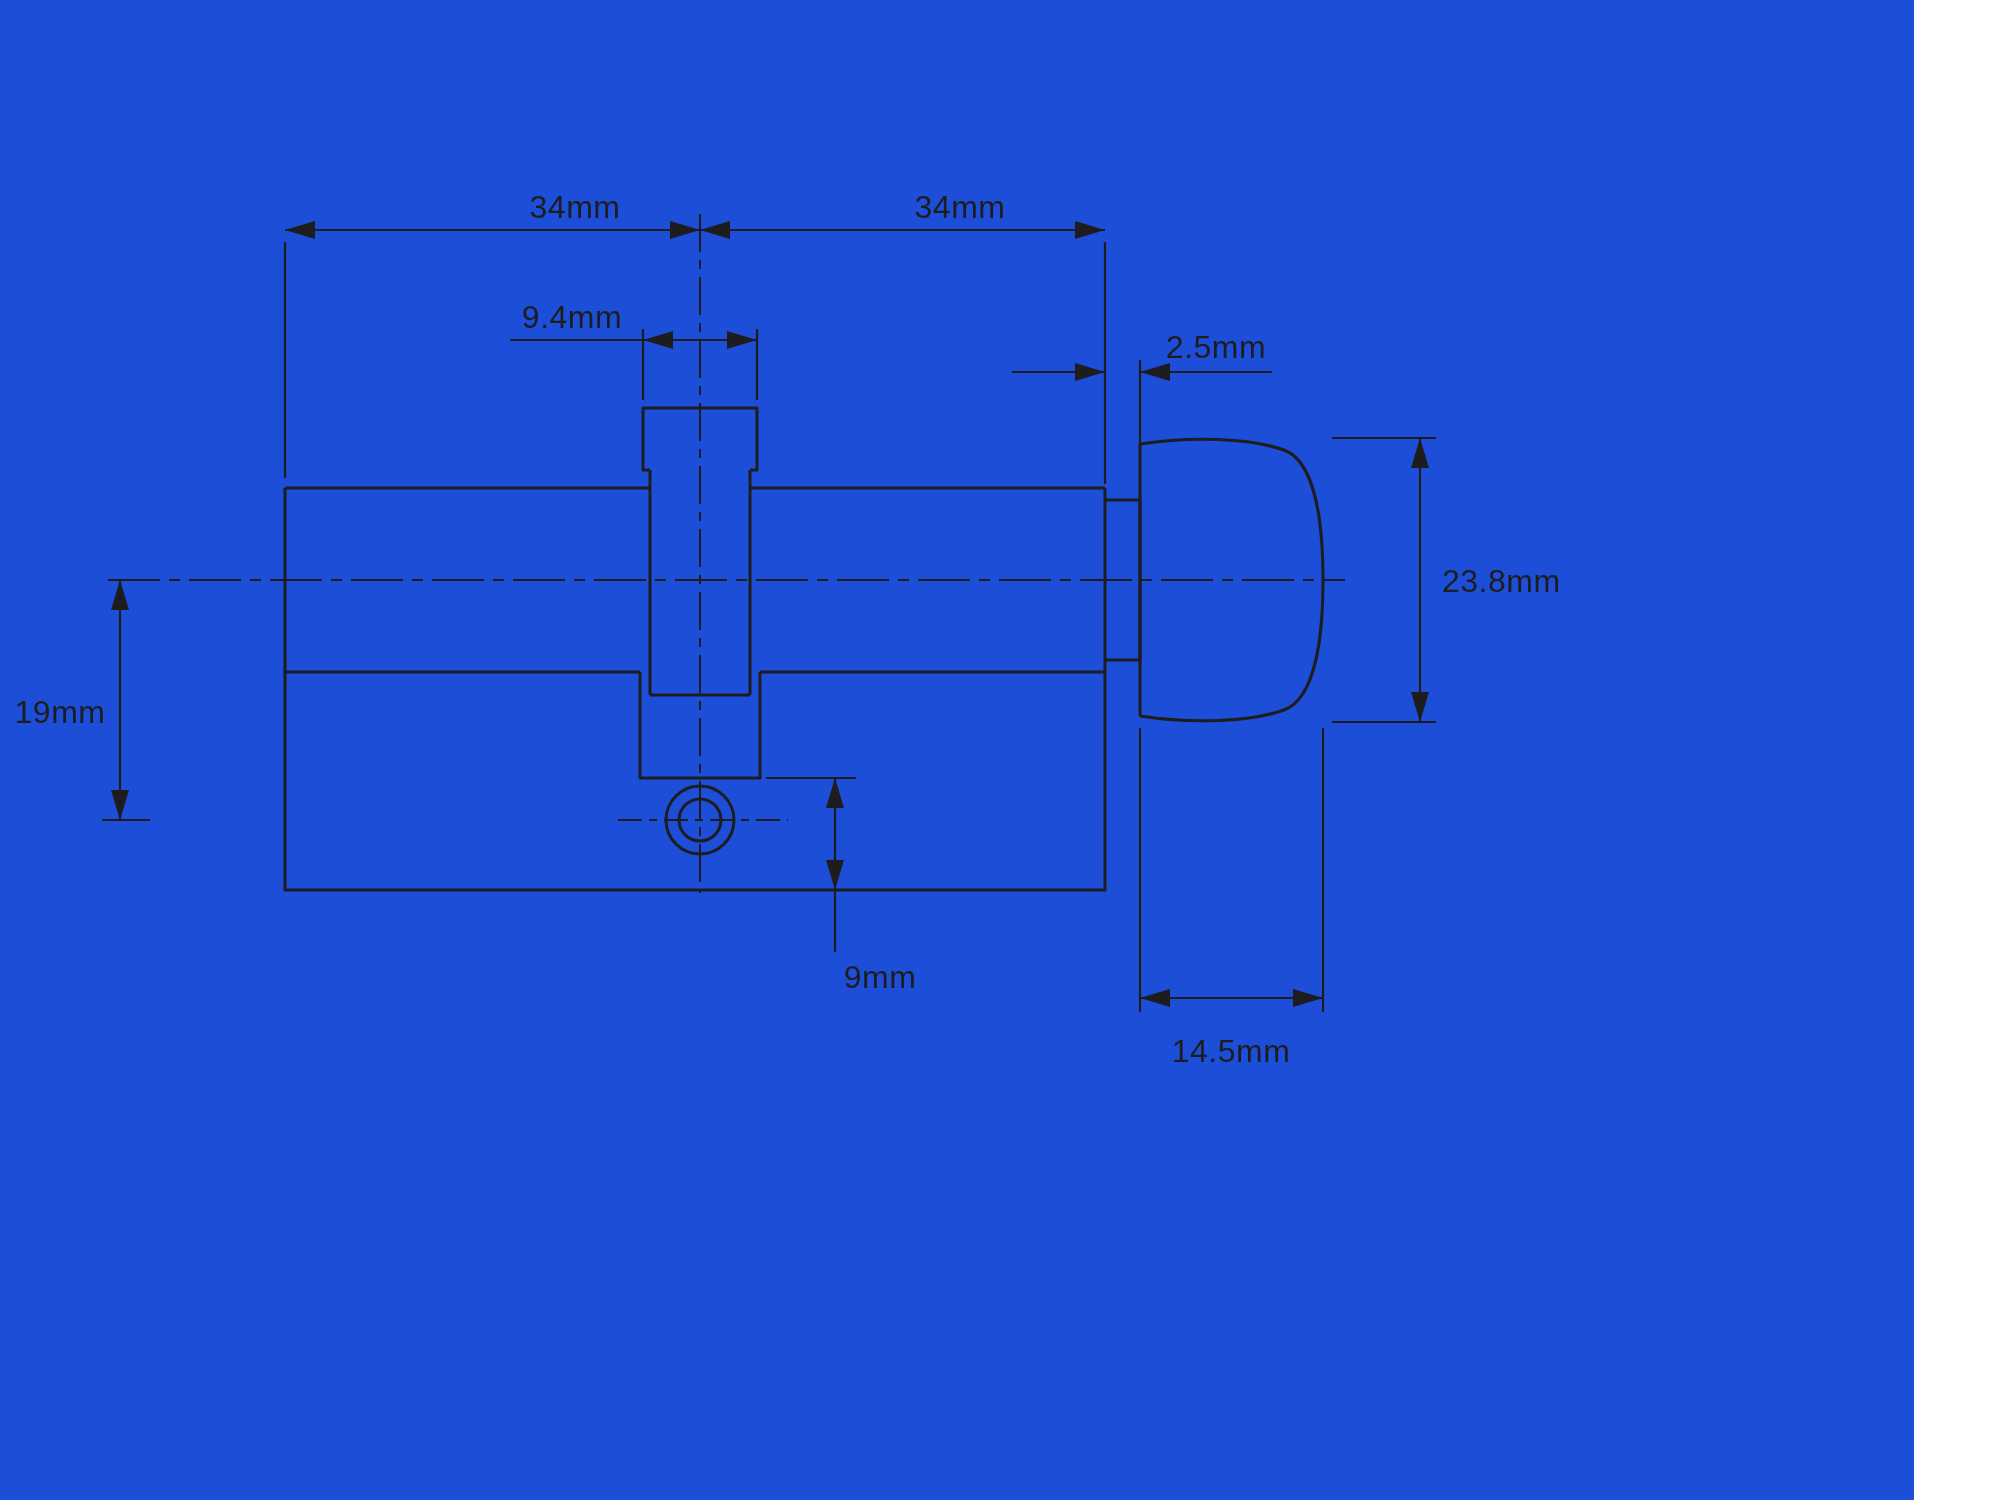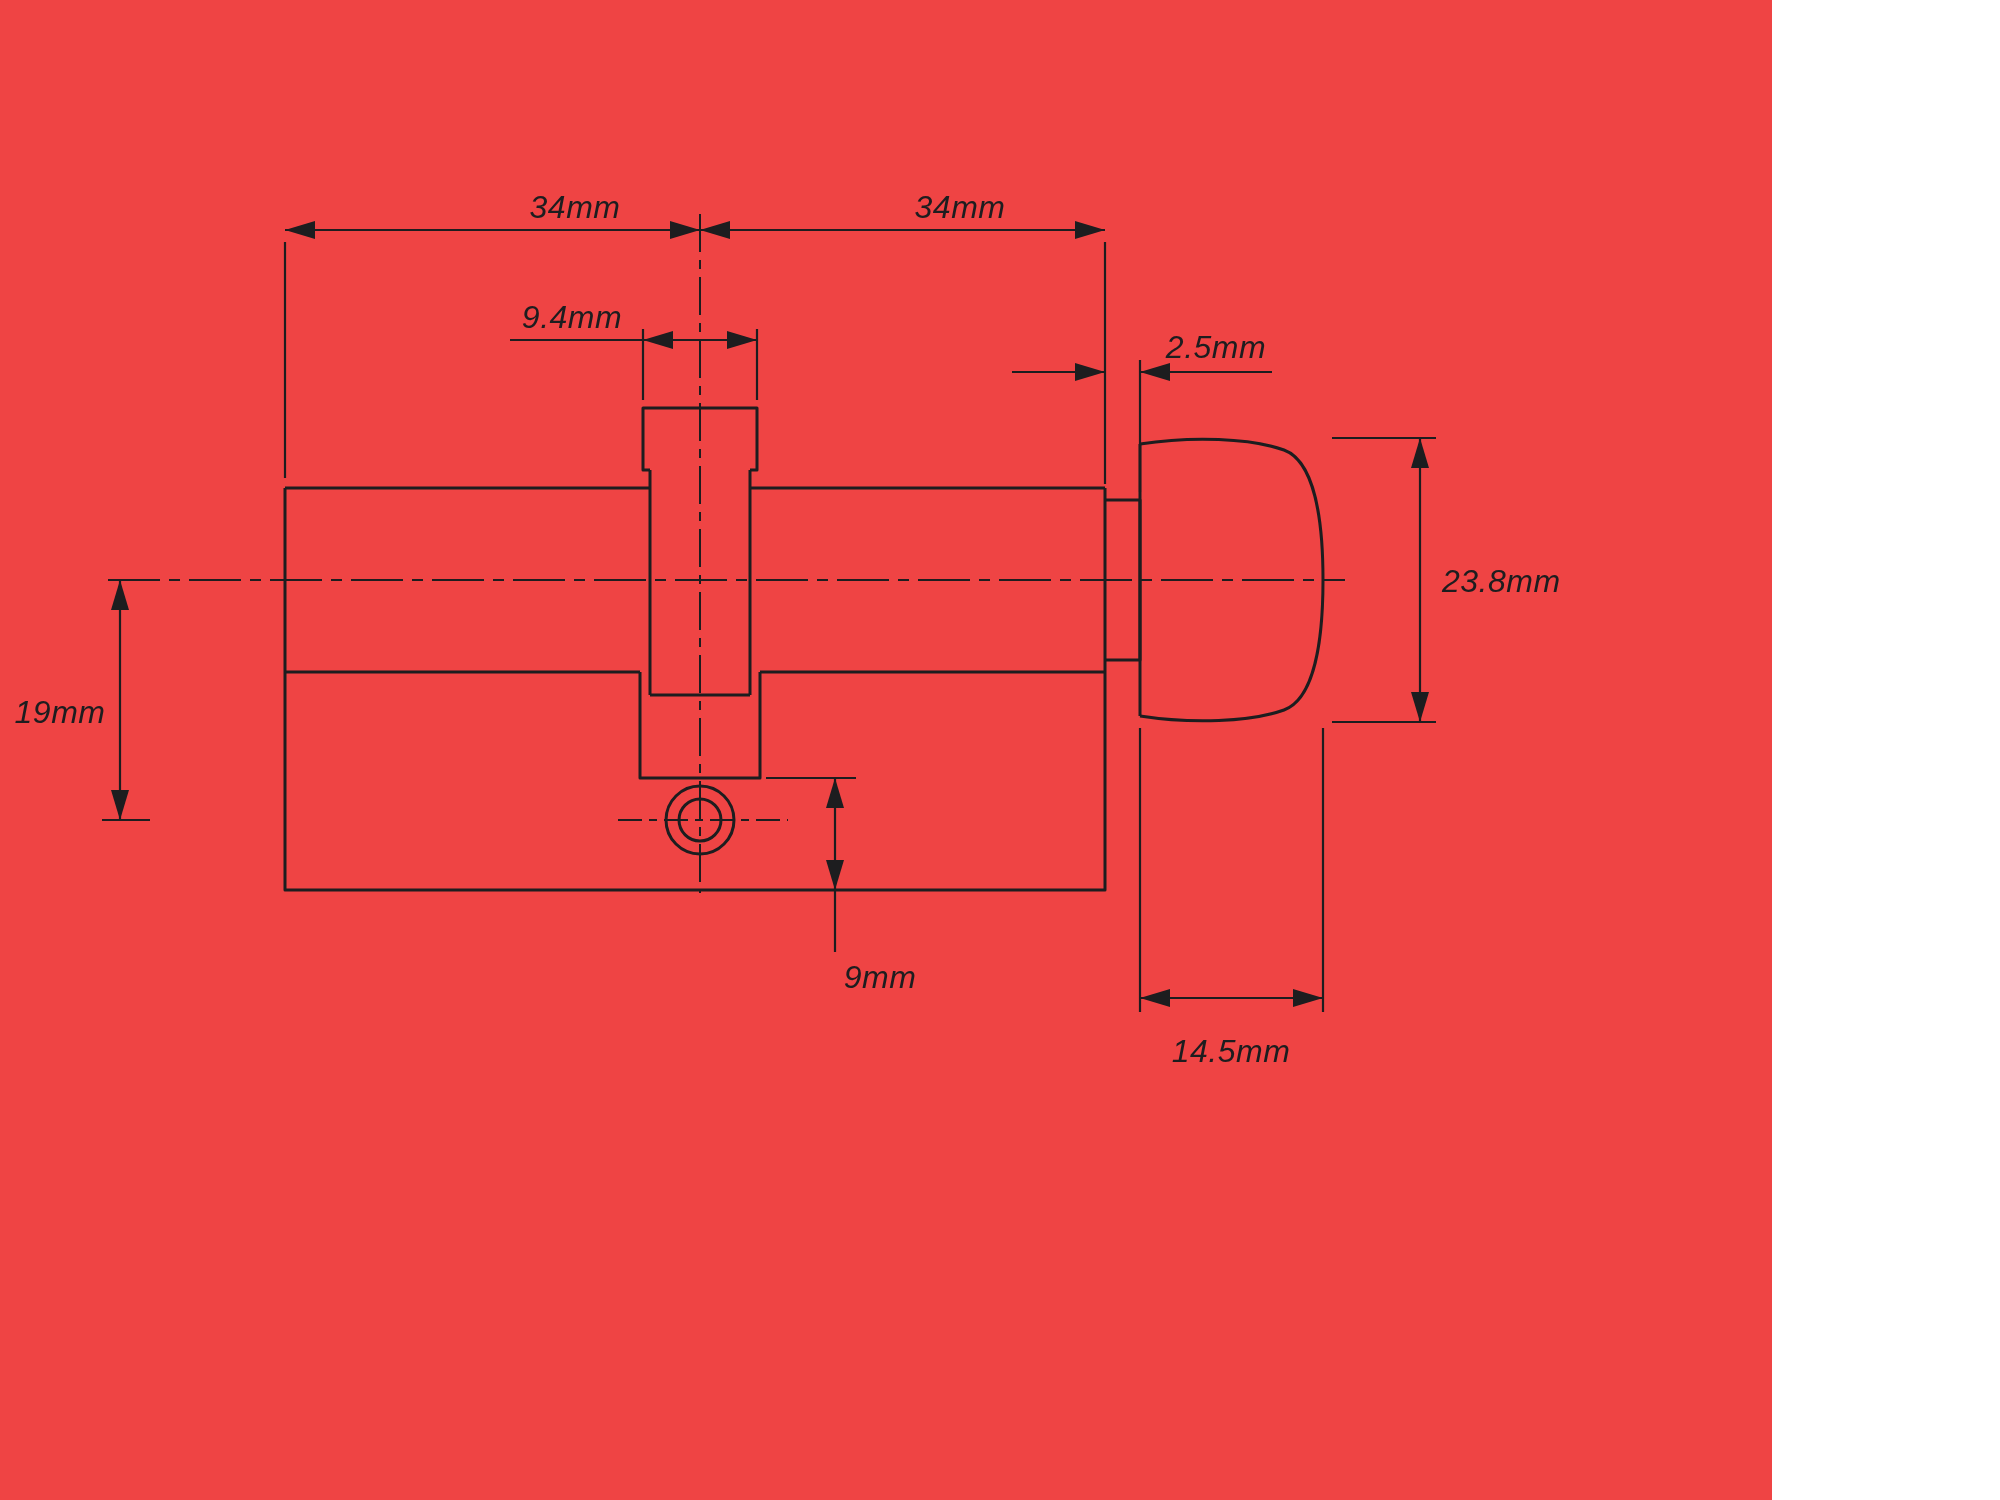--- a/index.html
+++ b/index.html
@@ -1,22 +1,21 @@
 <!DOCTYPE html>
 <html><head>
 <meta charset="utf-8">
 <style>
   html,body{margin:0;padding:0;background:#ffffff;}
   .stage{
     position:relative;
-    width:1772px;height:1500px;
-    background:#ef4444;
+    width:1914px;height:1500px;
+    background:#1d4ed8;
     font-family:"Liberation Sans",sans-serif;
     overflow:hidden;
-    font-style:italic;
   }
   svg{display:block}
   .outline{fill:none;stroke:#1d1d1f;stroke-width:3;stroke-linejoin:round;stroke-linecap:butt}
   .thin{fill:none;stroke:#1d1d1f;stroke-width:2.2;stroke-linecap:butt}
   .cline{fill:none;stroke:#1d1d1f;stroke-width:2}
   .arrow{fill:#1d1d1f;stroke:none}
   .dimtext{
     font-family:"Liberation Sans",sans-serif;
     font-size:32px;
     fill:#1d1d1f;

